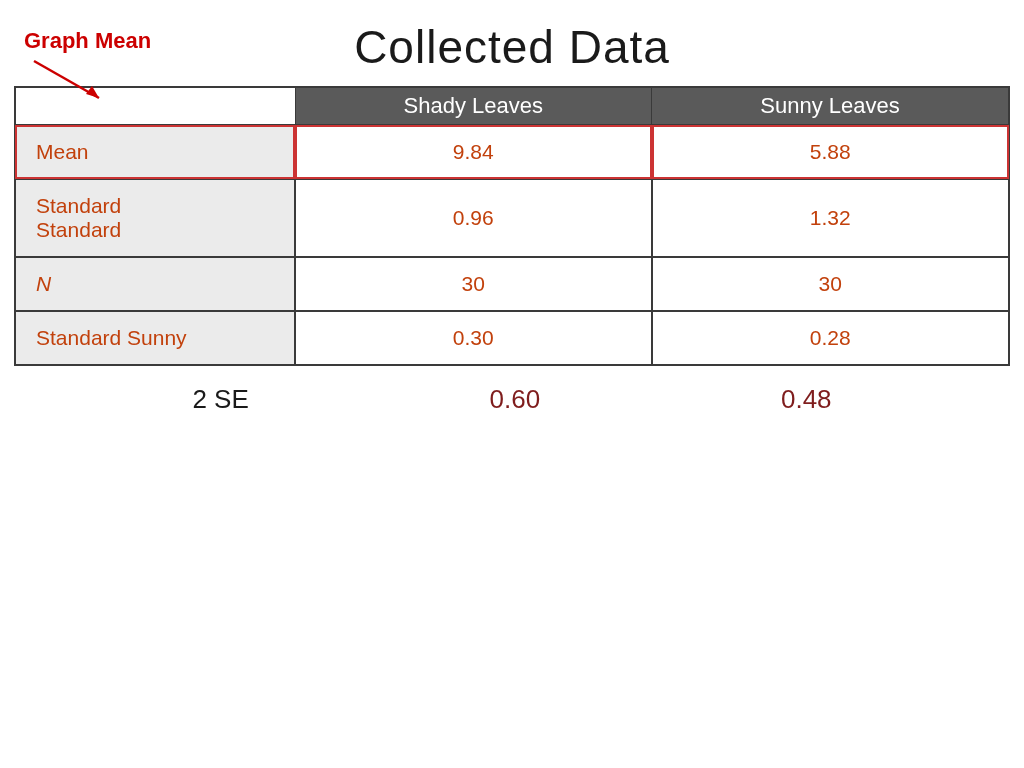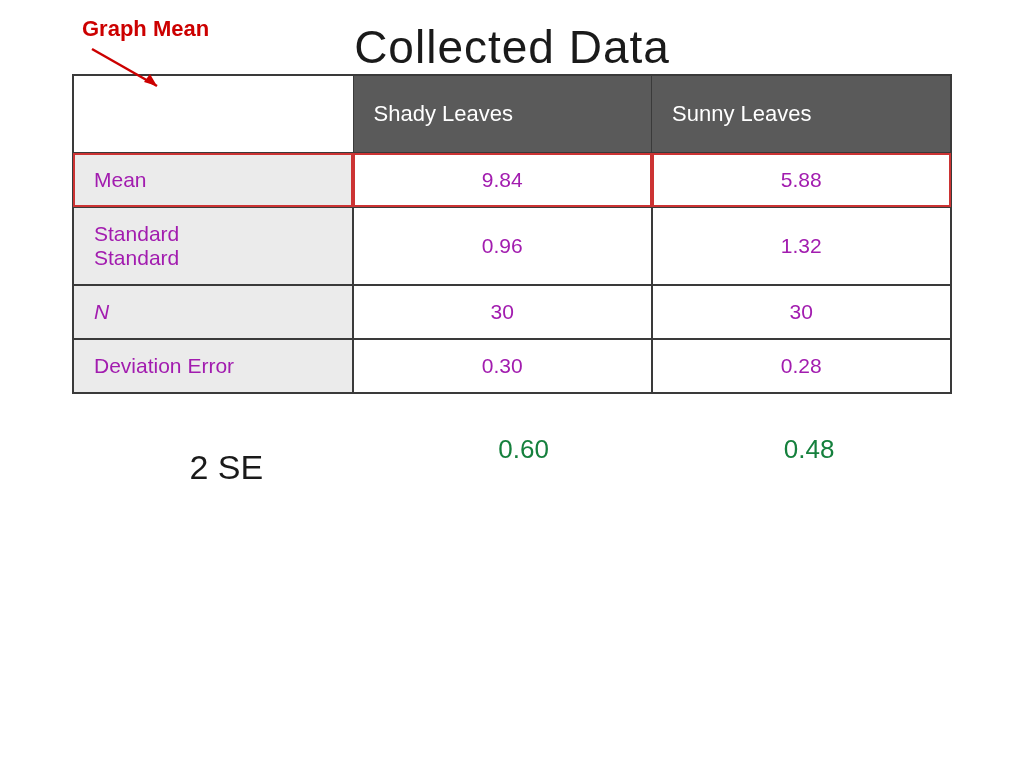--- a/index.html
+++ b/index.html
@@ -19,21 +19,22 @@
 
     .page-title {
       font-size: 46px;
       font-weight: 400;
       color: #1a1a1a;
       letter-spacing: 1px;
     }
 
     .table-wrapper {
       position: relative;
-      width: 880px;
+      width: 996px;
+      margin-top: 12px;
     }
 
     .annotation {
       position: absolute;
       top: -58px;
       left: 10px;
       display: flex;
       flex-direction: column;
       align-items: flex-start;
     }
@@ -54,35 +55,35 @@
       width: 100%;
       border-collapse: collapse;
       border: 2px solid #3a3a3a;
     }
 
     .data-table thead tr th {
       background-color: #5a5a5a;
       color: #ffffff;
       font-size: 22px;
       font-weight: 400;
-      padding: 25px 20px;
-      text-align: left;
+      padding: 5px 20px;
+      text-align: center;
       border: 1.5px solid #3a3a3a;
     }
 
     .data-table thead tr th:first-child {
       background-color: transparent;
       border: none;
     }
 
     .data-table tbody tr td {
       border: 2px solid #3a3a3a;
       padding: 14px 20px;
       font-size: 21px;
-      color: #a21caf;
+      color: #c2410c;
     }
 
     .data-table tbody tr td:first-child {
       background-color: #ebebeb;
       font-weight: 500;
       width: 280px;
     }
 
     .data-table tbody tr td:not(:first-child) {
       text-align: center;
@@ -109,31 +110,30 @@
 
     .footer-row {
       display: flex;
       width: 880px;
       margin-top: 18px;
       justify-content: space-around;
       align-items: center;
     }
 
     .footer-label {
-      font-size: 34px;
+      font-size: 26px;
       font-weight: 500;
       color: #1a1a1a;
       text-align: center;
-      margin-top: 36px;
     }
 
     .footer-value {
       font-size: 26px;
       font-weight: 400;
-      color: #15803d;
+      color: #7f1d1d;
       text-align: center;
     }
   </style>
 </head>
 <body>
 
 <h1 class="page-title">Collected Data</h1>
 
 <div class="table-wrapper">
 
@@ -170,21 +170,21 @@
         <td>1.32</td>
       </tr>
 
       <tr>
         <td class="italic-cell">N</td>
         <td>30</td>
         <td>30</td>
       </tr>
 
       <tr>
-        <td>Deviation Error</td>
+        <td>Standard Sunny</td>
         <td>0.30</td>
         <td>0.28</td>
       </tr>
     </tbody>
   </table>
 </div>
 
 <div class="footer-row">
   <span class="footer-label">2 SE</span>
   <span class="footer-value">0.60</span>

